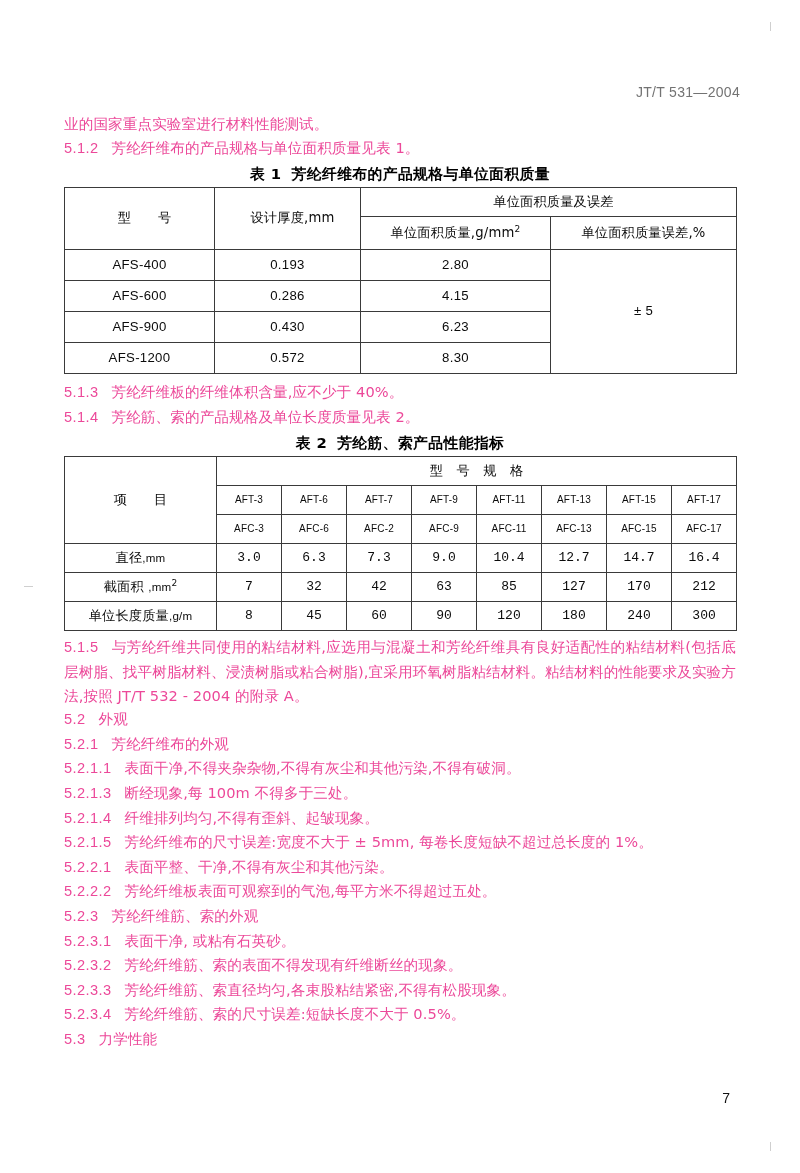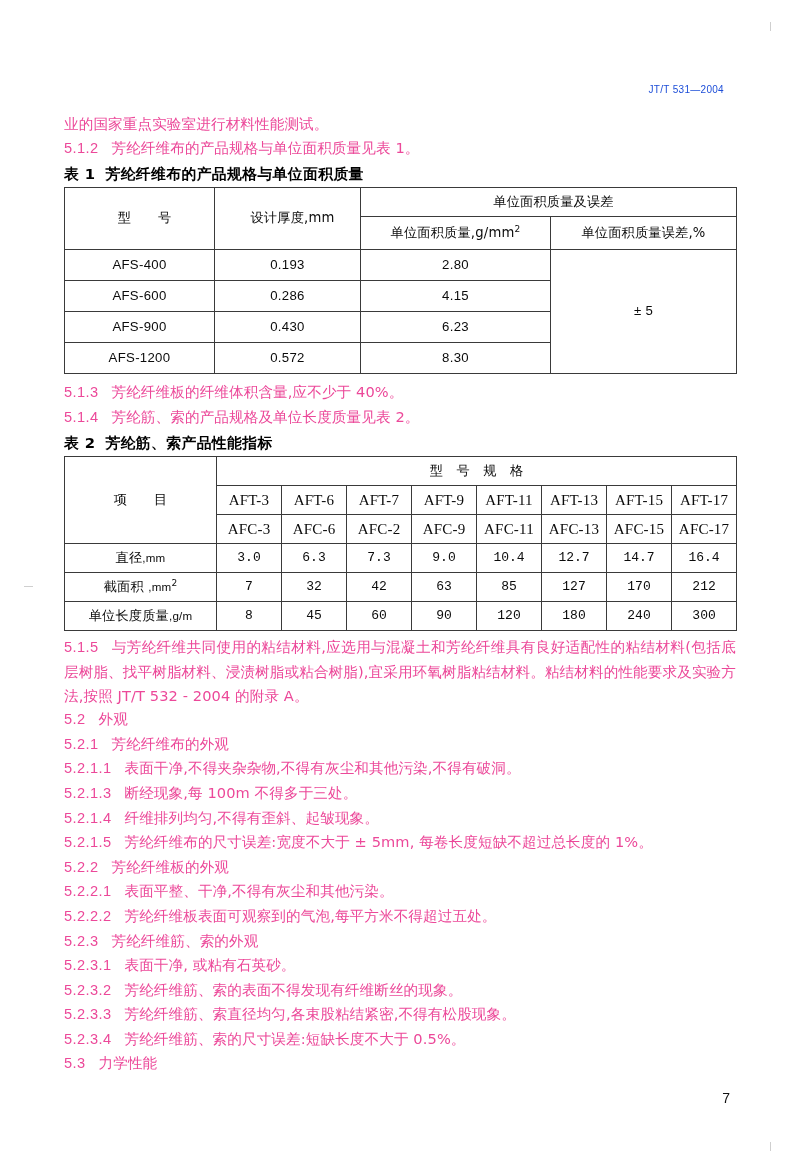--- a/index.html
+++ b/index.html
@@ -20,27 +20,27 @@
     box-sizing: border-box;
   }
   .content {
     position: absolute;
     left: 64px;
     top: 0;
     width: 672px;
   }
   .doc-code {
     position: absolute;
-    right: 76px;
+    right: 60px;
     top: 84px;
     font-family: "Liberation Sans", sans-serif;
-    font-size: 10px;
+    font-size: 14px;
     letter-spacing: 0.3px;
     font-weight: 400;
-    color: #1d4ed8;
+    color: #737373;
     white-space: nowrap;
   }
 
   
   .para {
     font-family: "DejaVu Sans", sans-serif;
     font-size: 14.6px;
     line-height: 23.6px;
     color: #ec4899;
     text-align: justify;
@@ -51,20 +51,21 @@
     font-family: Liberation Sans, sans-serif;
     letter-spacing: 0.4px;
   }
   .para .gap-m { display: inline-block; width: 13px; }
   .indent-hang {
     text-indent: 0;
   }
 
   
   .tbl-caption {
+    text-align: center;
     font-family: "DejaVu Sans", sans-serif;
     font-weight: bold;
     font-size: 14.8px;
     line-height: 22px;
     letter-spacing: 0.4px;
     margin: 3px 0 2px 0;
   }
   .tbl-caption .cap-sp { display: inline-block; width: 10px; }
 
   
@@ -104,22 +105,22 @@
     line-height: 0;
   }
   .unit {
     font-family: "Liberation Sans", sans-serif;
     font-size: 11.6px;
     letter-spacing: 0.2px;
   }
 
   .t2 td, .t2 th { height: 28px; }
   .t2 .model-cell {
-    font-family: Liberation Serif, serif;
-    font-size: 15px;
+    font-family: Liberation Sans, sans-serif;
+    font-size: 10px;
     letter-spacing: 0.2px;
     margin-left: 12px;
   }
   .t2 .v { font-family: Liberation Mono, monospace; font-size: 13px; }
 
   
   .page-no {
     position: absolute;
     right: 70px;
     top: 1090px;
@@ -306,23 +307,20 @@
     <p class="para">
       <span class="num">5.2.1.3</span><span class="gap-m"></span><span>断经现象,每 100m 不得多于三处。</span>
     </p>
     <p class="para">
       <span class="num">5.2.1.4</span><span class="gap-m"></span><span>纤维排列均匀,不得有歪斜、起皱现象。</span>
     </p>
     <p class="para">
       <span class="num">5.2.1.5</span><span class="gap-m"></span><span>芳纶纤维布的尺寸误差:宽度不大于 ± 5mm, 每卷长度短缺不超过总长度的 1%。</span>
     </p>
     <p class="para">
-      <span class="num">5.2.2</span><span class="gap-m"></span><span>芳纶纤维板的外观</span>
-    </p>
-    <p class="para">
       <span class="num">5.2.2.1</span><span class="gap-m"></span><span>表面平整、干净,不得有灰尘和其他污染。</span>
     </p>
     <p class="para">
       <span class="num">5.2.2.2</span><span class="gap-m"></span><span>芳纶纤维板表面可观察到的气泡,每平方米不得超过五处。</span>
     </p>
     <p class="para">
       <span class="num">5.2.3</span><span class="gap-m"></span><span>芳纶纤维筋、索的外观</span>
     </p>
     <p class="para">
       <span class="num">5.2.3.1</span><span class="gap-m"></span><span>表面干净, 或粘有石英砂。</span>

